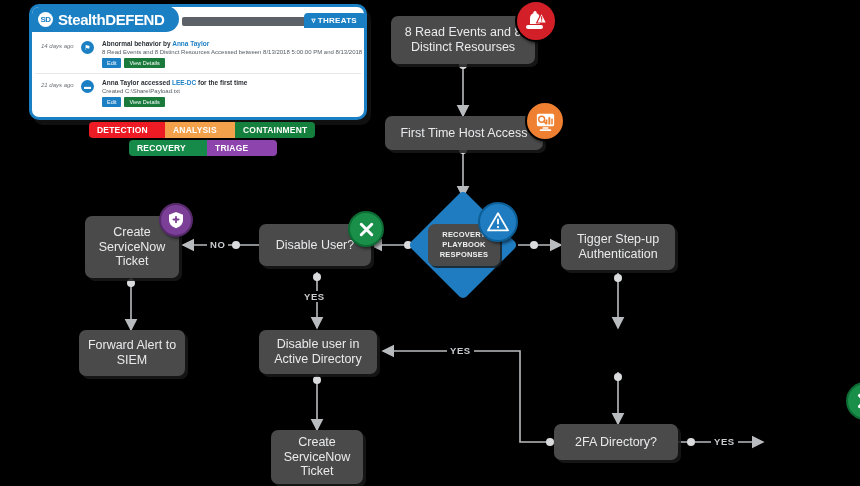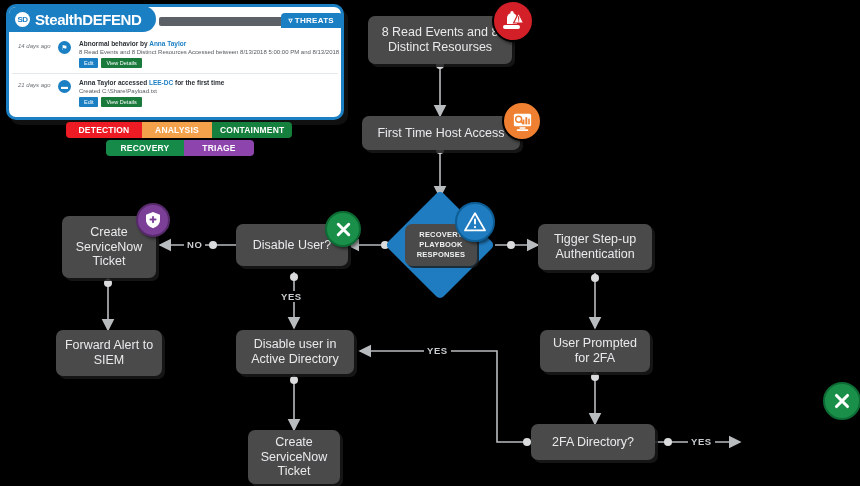--- a/index.html
+++ b/index.html
@@ -4,21 +4,21 @@
 <title>Incident Response Playbook Diagram</title>
 <style>
   html,body{margin:0;padding:0;}
   body{
     width:860px;height:486px;
     background:#000;
     font-family:"Liberation Sans", sans-serif;
     overflow:hidden;
     position:relative;
   }
-  .canvas{position:absolute;inset:0;}
+  .canvas{position:absolute;inset:0;margin-left:23px;}
 
   
   svg.wires{position:absolute;left:0;top:0;width:860px;height:486px;}
 
   
   .app-shot{
     position:absolute;left:6px;top:4px;width:338px;height:116px;
     background:#ffffff;
     border:3px solid #1b7fc4;
     border-radius:10px;
@@ -91,21 +91,21 @@
     padding:2px 5px;border-radius:1px;border:none;
   }
 
   
   .lifecycle{position:absolute;left:66px;top:122px;}
   .lc-row{display:flex;}
   .lc-row.r2{margin-top:2px;margin-left:40px;}
   .lc-seg{
     height:16px;line-height:16px;
     color:#fff;font-size:8.5px;font-weight:bold;
-    text-align:center;letter-spacing:.2px;
+    text-align:left;letter-spacing:.2px;
     padding:0 8px;box-sizing:border-box;
   }
   .lc-seg.first{border-radius:4px 0 0 4px;}
   .lc-seg.last{border-radius:0 4px 4px 0;}
 
   
   .node{
     position:absolute;
     background:#4a4a4a;
     color:#e9eaec;
@@ -286,21 +286,20 @@
   <div class="node" style="left:62px;top:216px;width:94px;height:62px;">Create ServiceNow Ticket</div>
 
   <div class="node" style="left:56px;top:330px;width:106px;height:46px;">Forward Alert to SIEM</div>
 
   <div class="node" style="left:236px;top:330px;width:118px;height:44px;">Disable user in Active Directory</div>
 
   <div class="node" style="left:248px;top:430px;width:92px;height:54px;">Create ServiceNow Ticket</div>
 
   <div class="node" style="left:538px;top:224px;width:114px;height:46px;">Tigger Step-up Authentication</div>
 
-  <div class="node" style="left:540px;top:330px;width:110px;height:42px;">User Prompted for 2FA</div>
 
   <div class="node" style="left:531px;top:424px;width:124px;height:36px;">2FA Directory?</div>
 
 
   <div class="elabel" style="left:184px;top:239px;">NO</div>
   <div class="elabel" style="left:278px;top:291px;">YES</div>
   <div class="elabel" style="left:424px;top:345px;">YES</div>
   <div class="elabel" style="left:688px;top:436px;">YES</div>
 
   <div class="badge" style="left:492px;top:0px;width:42px;height:42px;background:#d32028;border:2px solid #000;box-sizing:border-box;">

